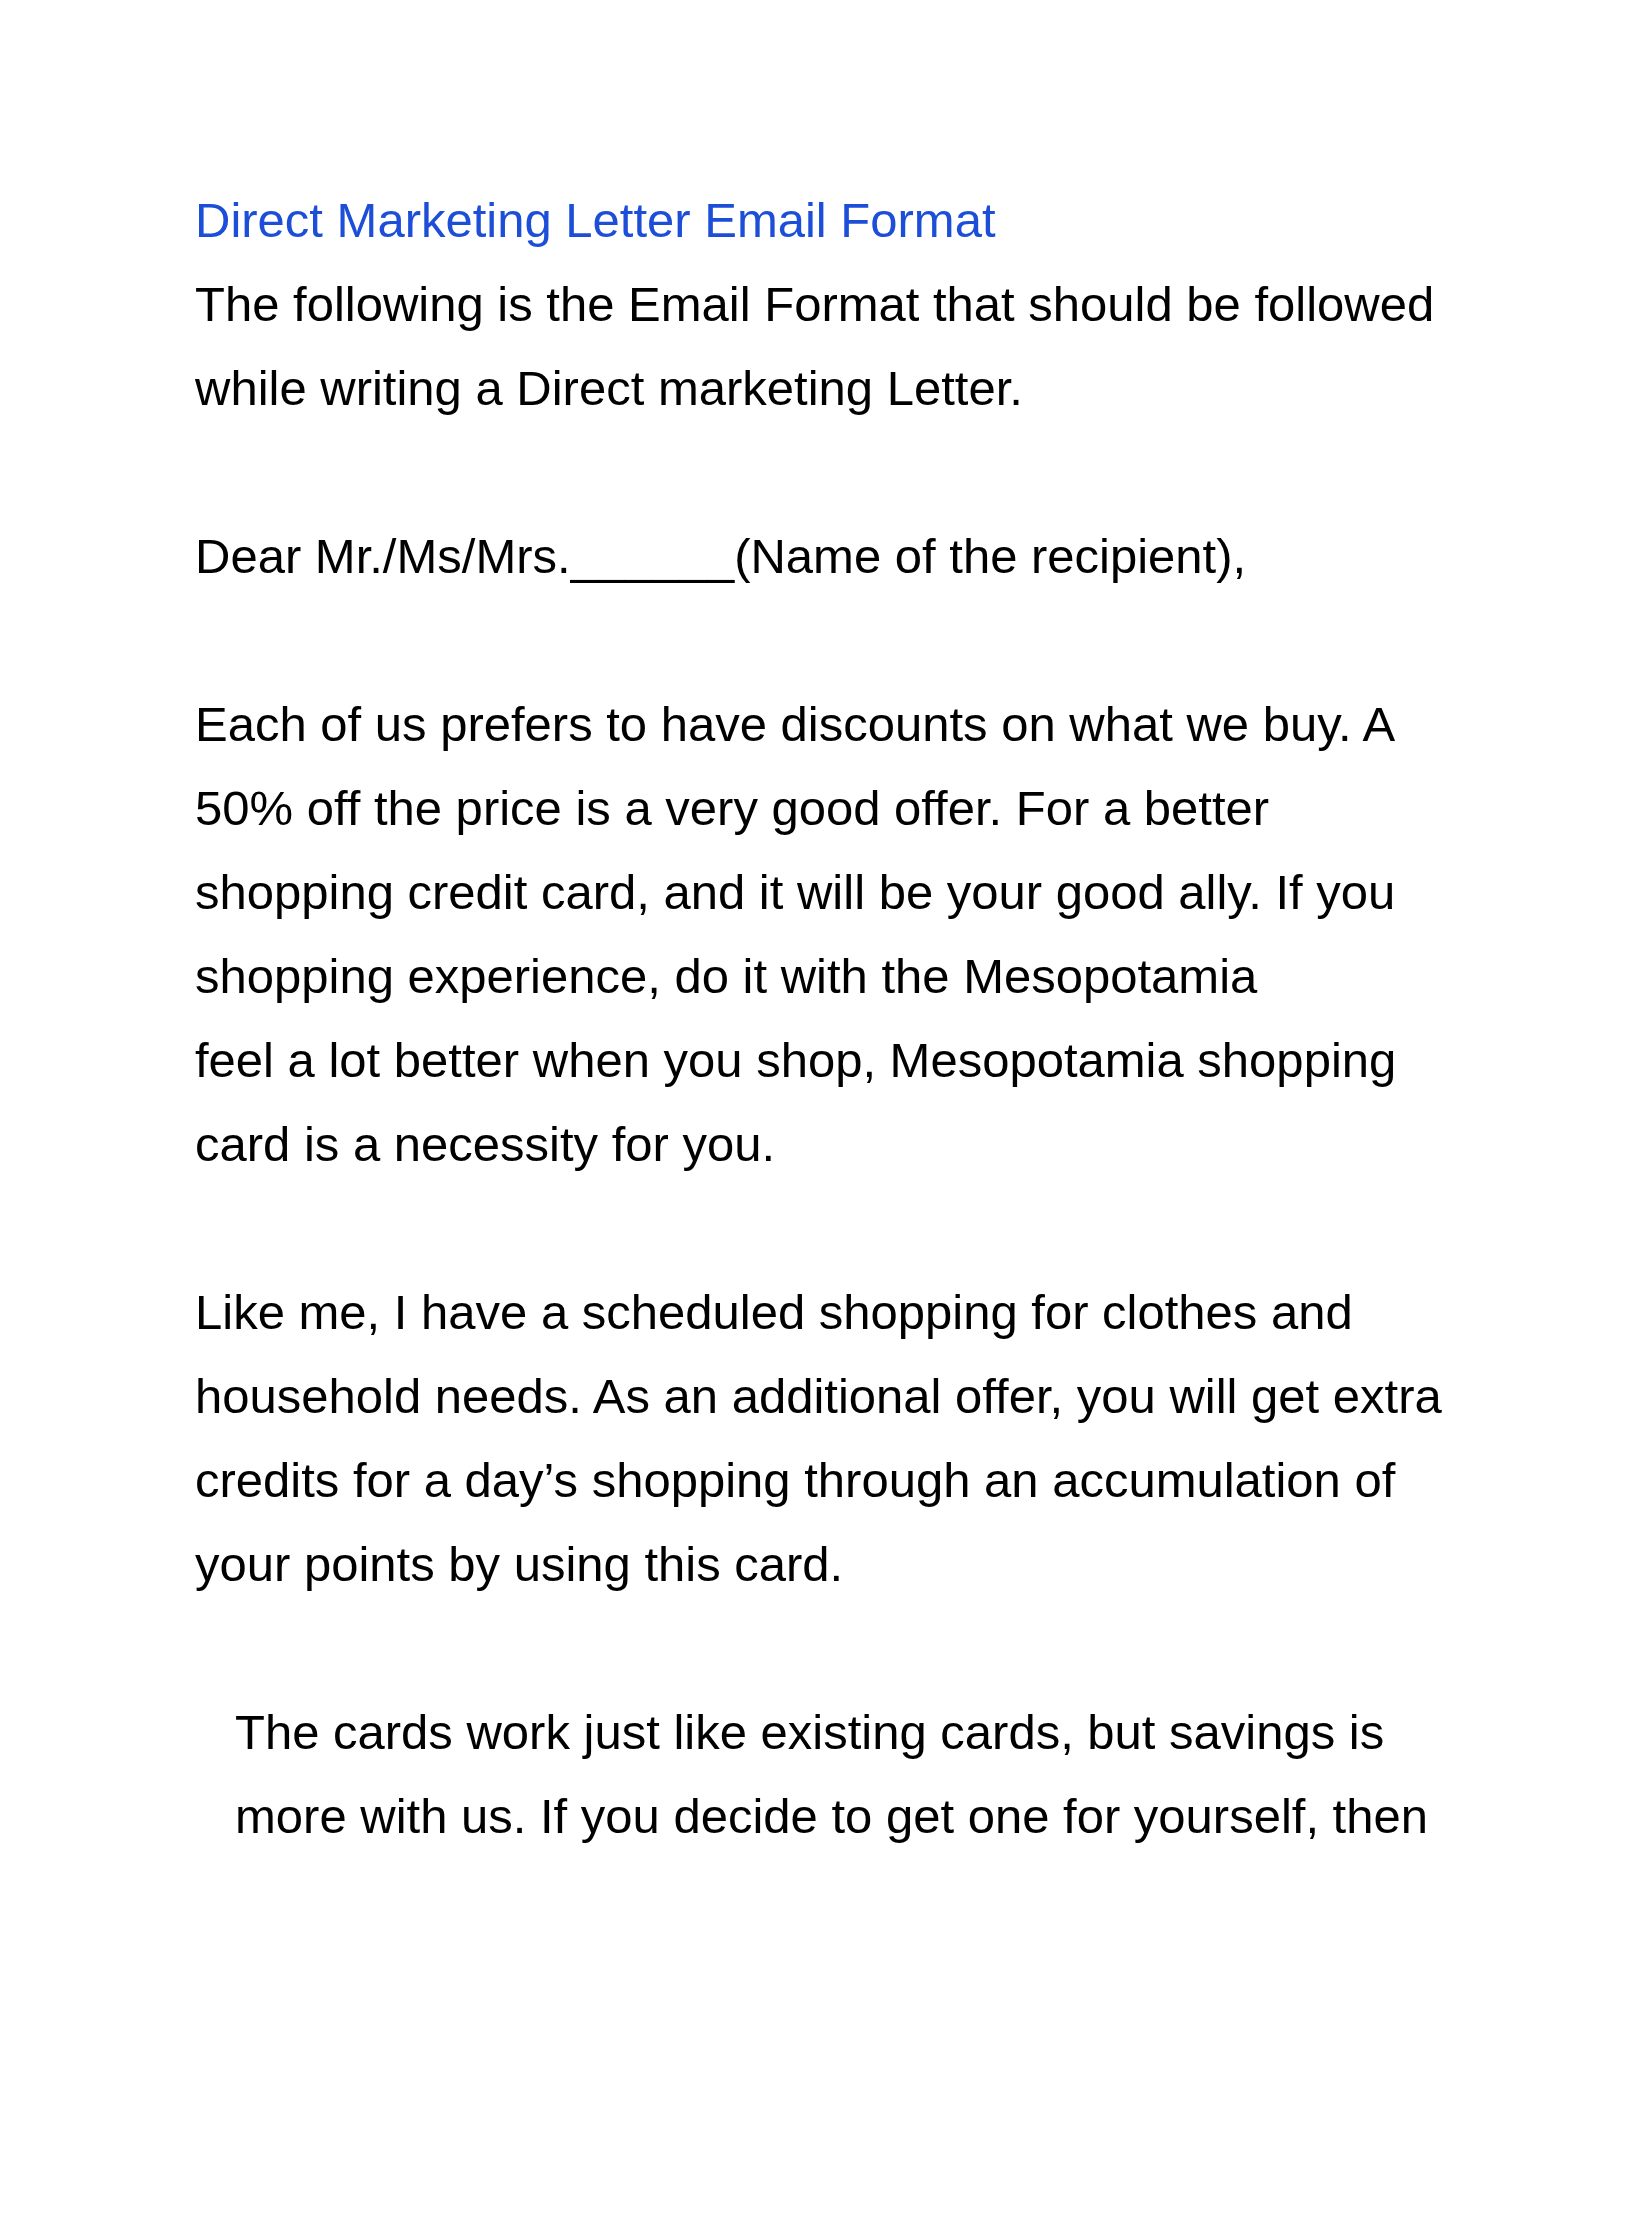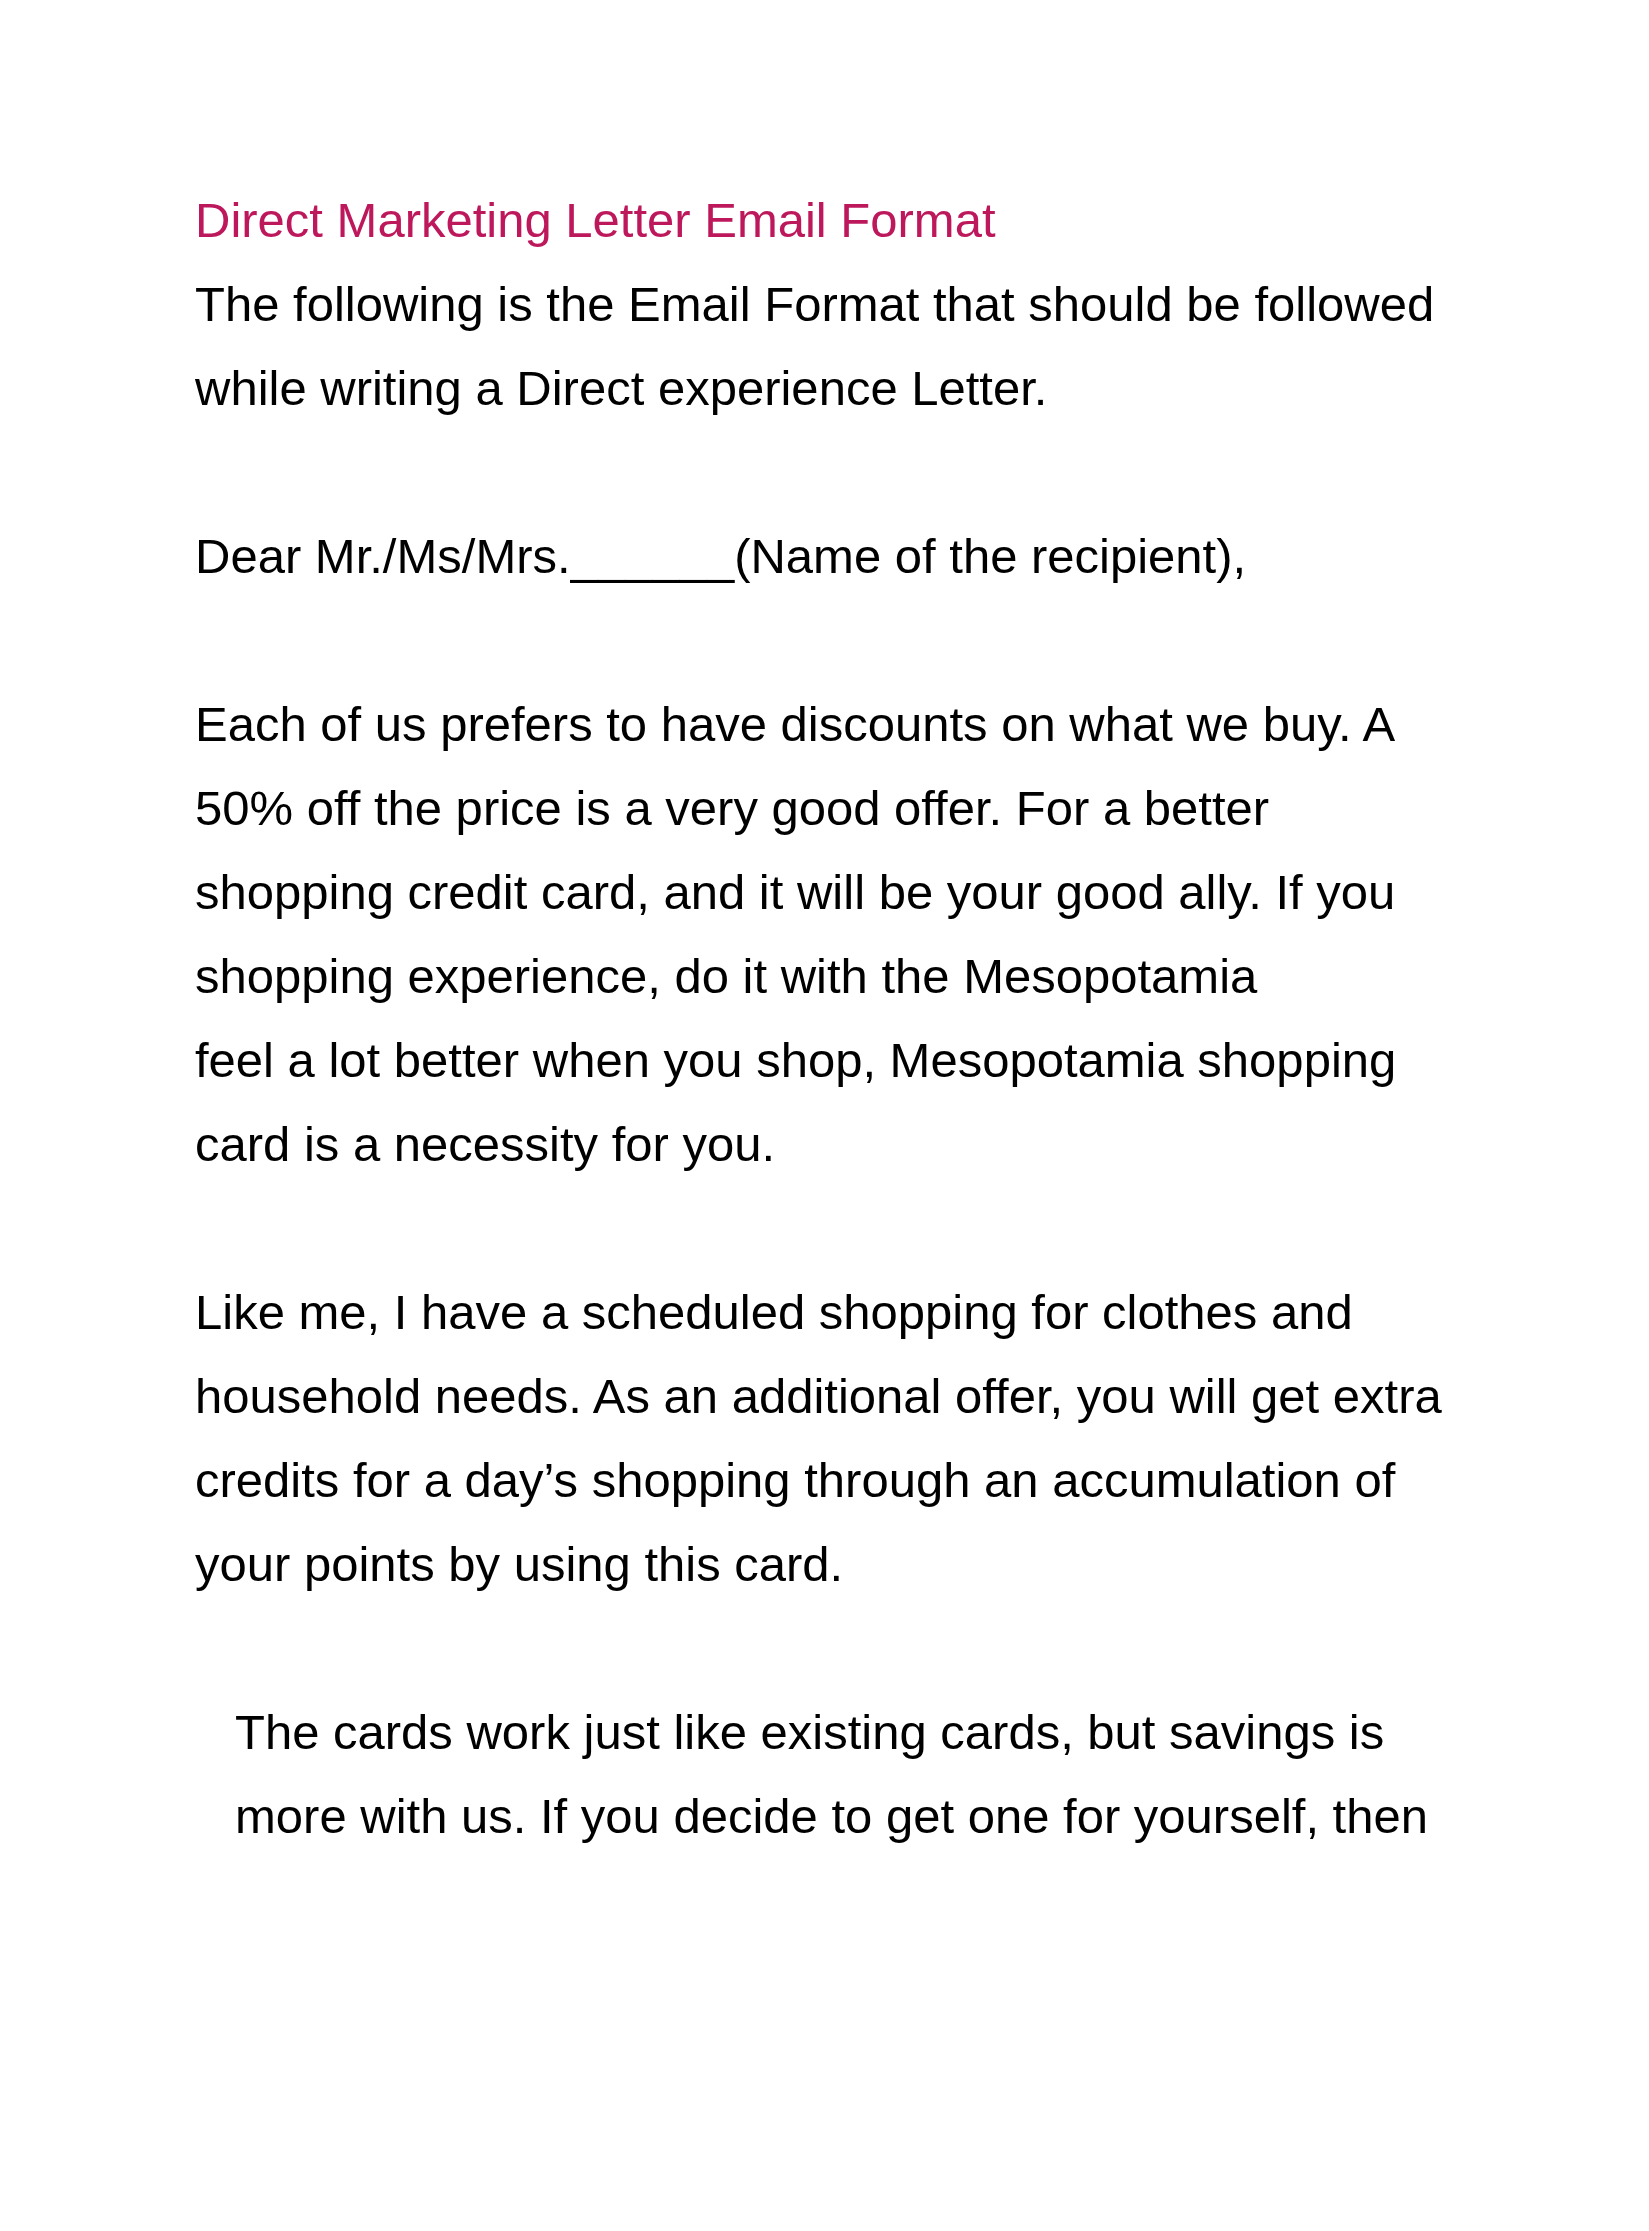--- a/index.html
+++ b/index.html
@@ -41,25 +41,25 @@
   }
   .para:last-child {
     margin-bottom: 0;
     margin-left: 40px;
   }
 </style>
 </head>
 <body>
 
 <div class="page">
-  <h1 class="title" style="color: #be185d;">Direct Marketing Letter Email Format</h1>
+  <h1 class="title" style="color: #1d4ed8;">Direct Marketing Letter Email Format</h1>
 
   <div class="para">
     <span class="line">The following is the Email Format that should be followed</span>
-    <span class="line">while writing a Direct experience Letter.</span>
+    <span class="line">while writing a Direct marketing Letter.</span>
   </div>
 
   <div class="para">
     <span class="line">Dear Mr./Ms/Mrs.______(Name of the recipient),</span>
   </div>
 
   <div class="para">
     <span class="line">Each of us prefers to have discounts on what we buy. A</span>
     <span class="line">50% off the price is a very good offer. For a better</span>
     <span class="line">shopping credit card, and it will be your good ally. If you</span>

